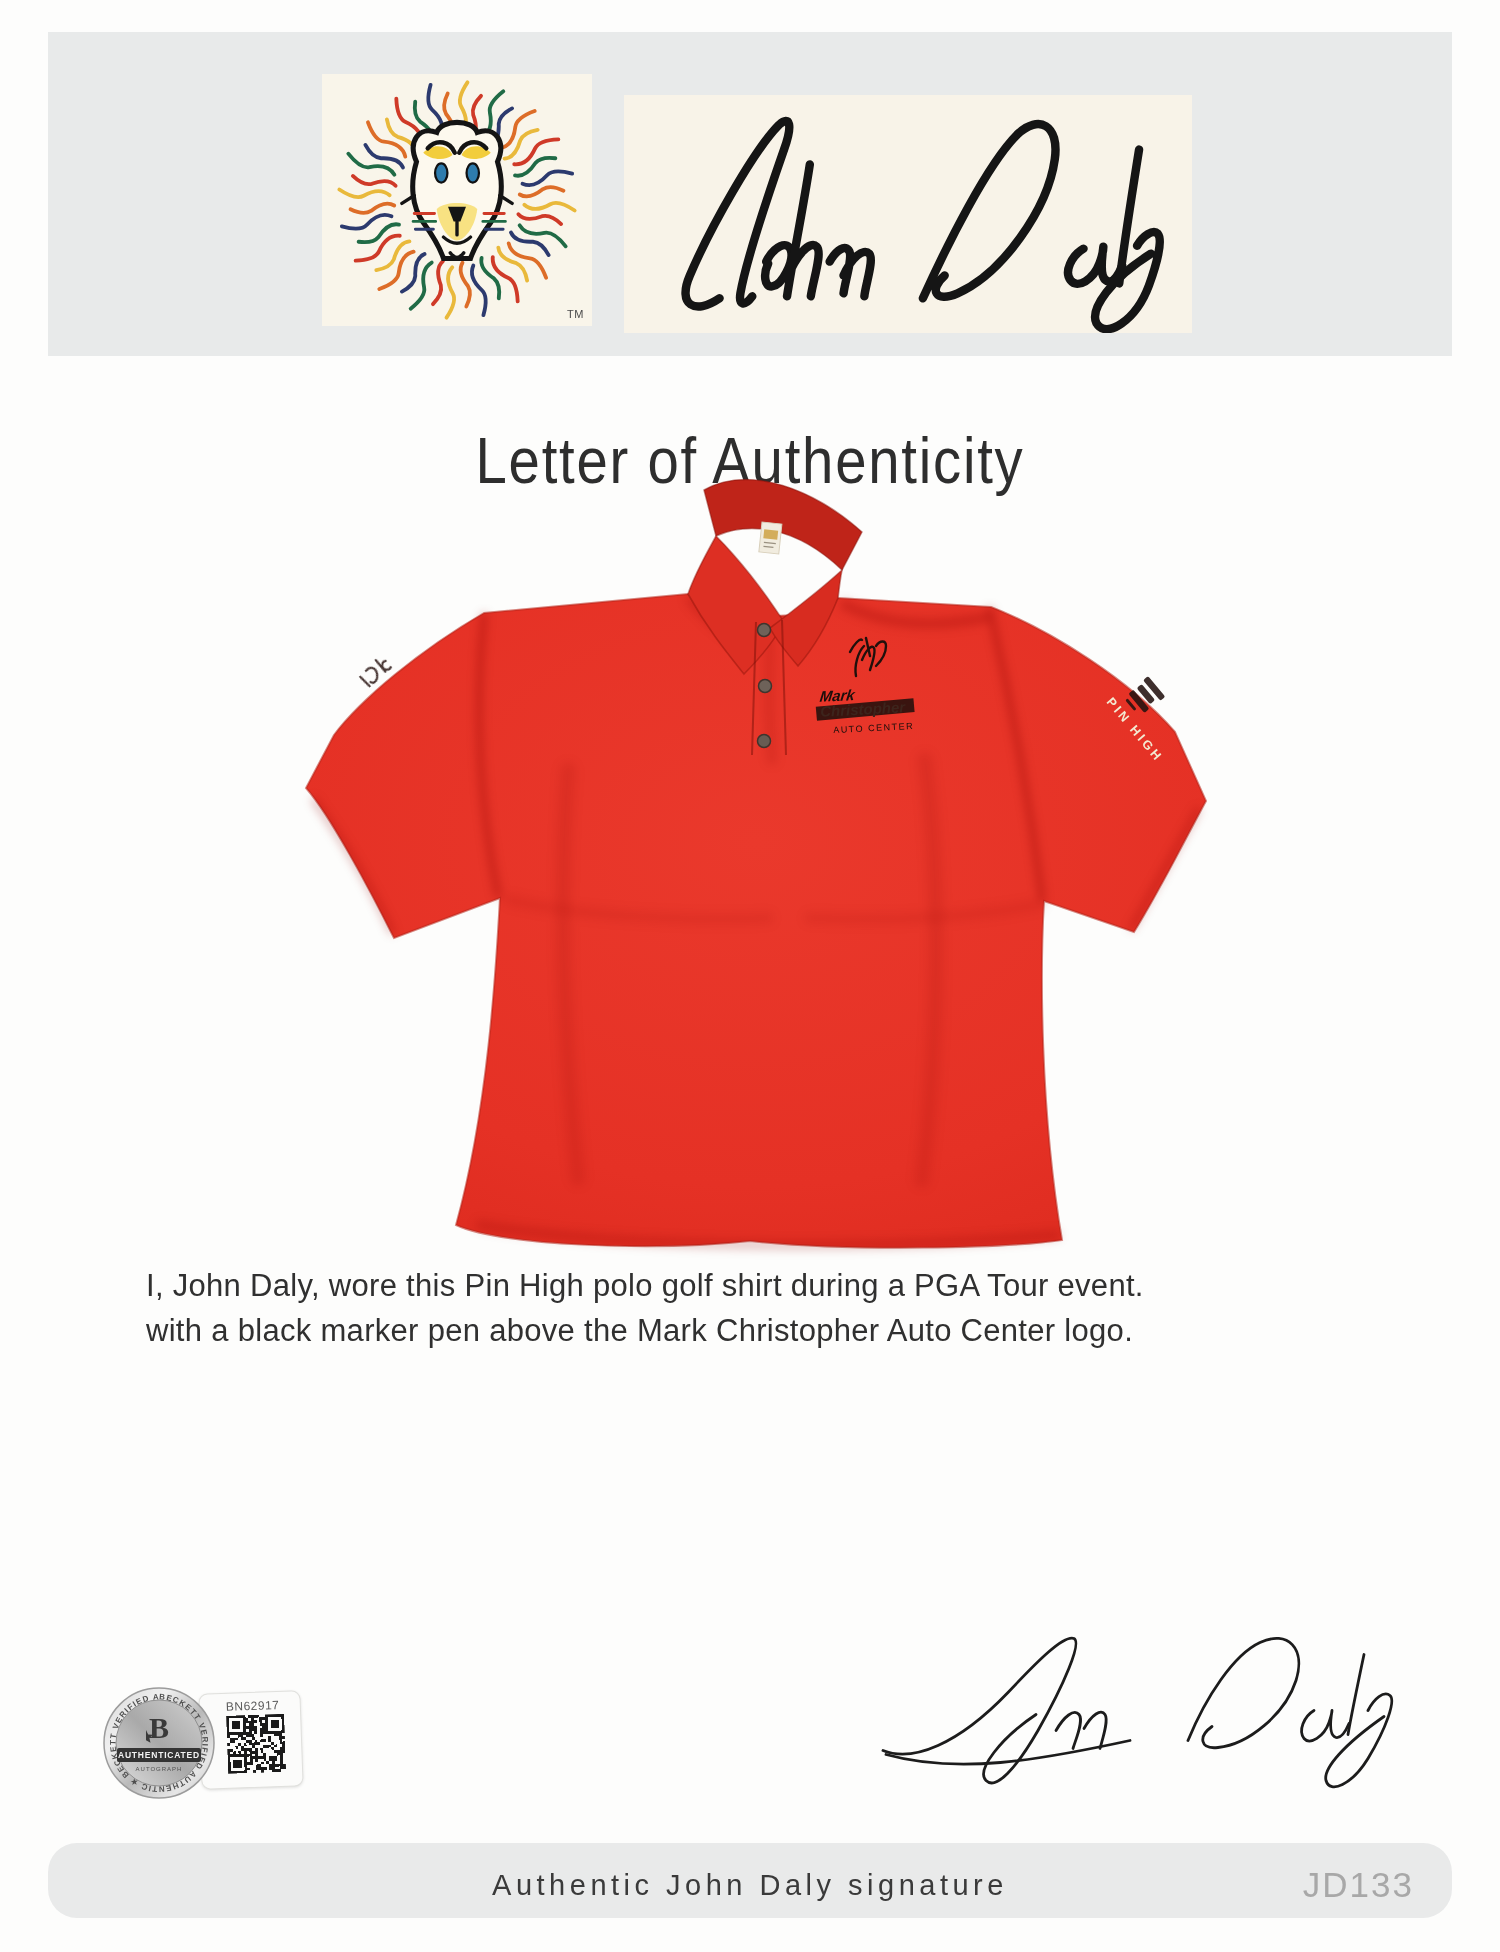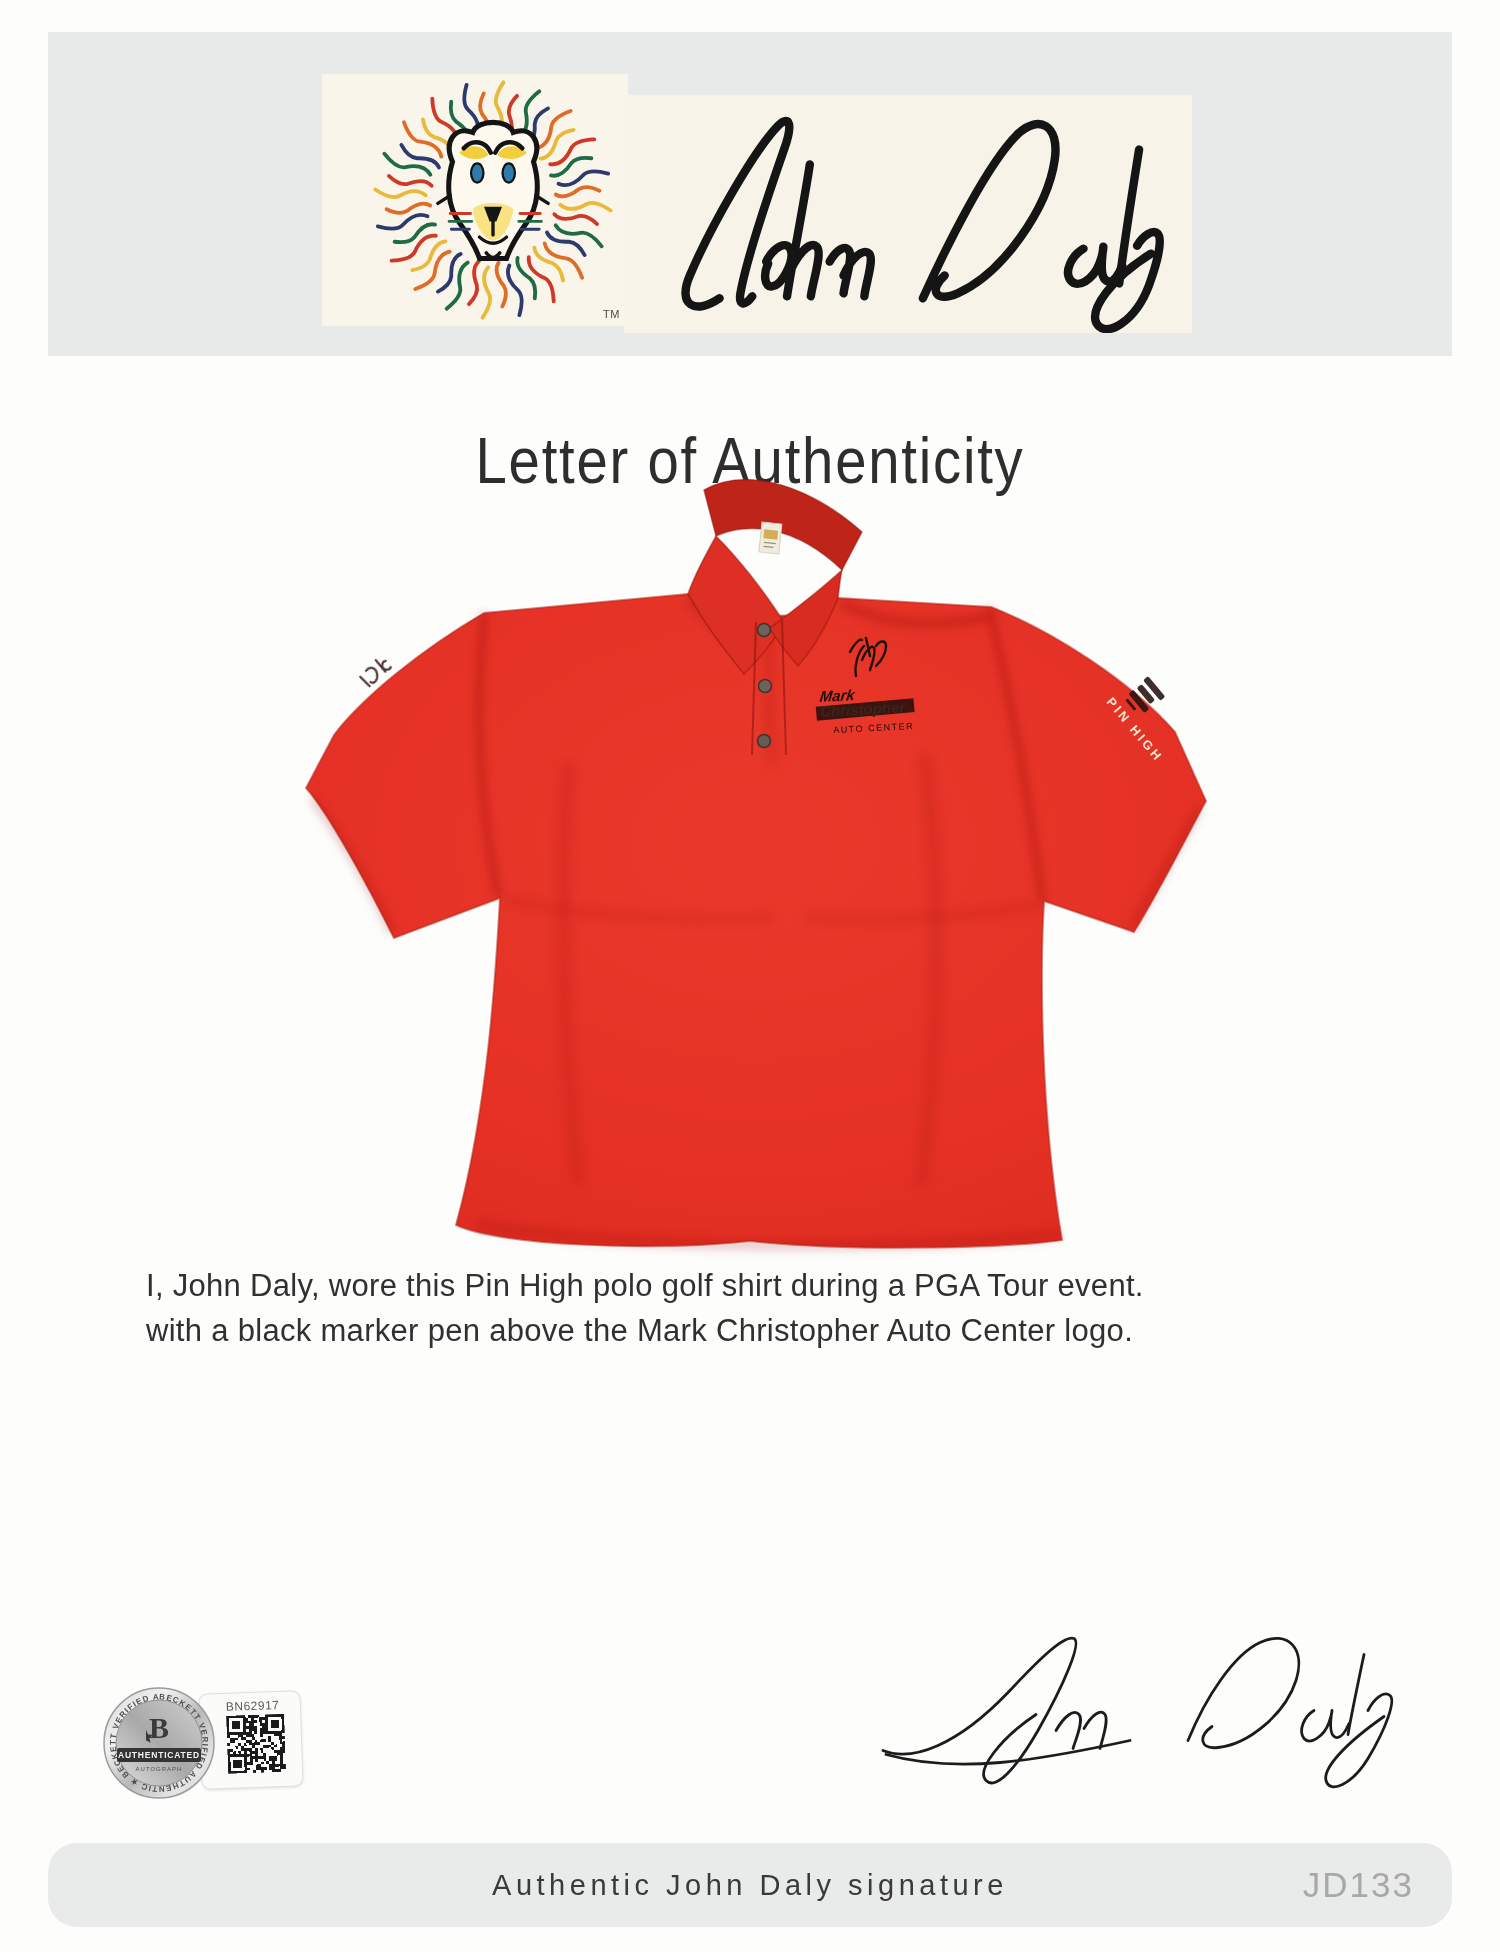--- a/index.html
+++ b/index.html
@@ -2,21 +2,21 @@
 <html><head>
 <meta charset="utf-8">
 <style>
   html,body{margin:0;padding:0;background:#ffffff;}
   .page{position:relative;width:1500px;height:1952px;background:#fdfdfc;overflow:hidden;
         font-family:"Liberation Sans", sans-serif;}
   .abs{position:absolute;}
 
   
   .top-banner{left:48px;top:32px;width:1404px;height:324px;background:#e8eaea;}
-  .lion-box{left:322px;top:74px;width:270px;height:252px;background:#f9f5ea;padding-left:36px;}
+  .lion-box{left:322px;top:74px;width:270px;height:252px;background:#f9f5ea;}
   .lion-box svg{width:100%;height:100%;display:block;}
   .tm{position:absolute;right:8px;bottom:6px;font-size:11px;color:#4a4a4a;letter-spacing:.5px;}
   .sig-box{left:624px;top:95px;width:568px;height:238px;background:#f8f3e8;}
   .sig-box svg{width:100%;height:100%;display:block;}
 
   
   .title{left:0;top:424px;width:1500px;text-align:center;font-size:64px;font-weight:500;
          letter-spacing:2px;color:#2e2e2e;transform:scaleX(.88);transform-origin:center;}
 
   
@@ -34,21 +34,21 @@
   .serial{position:absolute;left:26px;top:6px;font-size:12px;color:#5a5a5a;letter-spacing:.5px;}
   .qr{position:absolute;left:26px;top:22px;width:58px;height:58px;}
   .beckett-seal{left:102px;top:1686px;width:114px;height:114px;}
   .beckett-seal svg{width:100%;height:100%;display:block;}
 
   
   .bottom-sig{left:868px;top:1590px;width:560px;height:215px;}
   .bottom-sig svg{width:100%;height:100%;display:block;}
 
   
-  .bottom-strip{left:48px;top:1843px;width:1404px;height:84px;background:#e9eaea;border-radius:29px;}
+  .bottom-strip{left:48px;top:1843px;width:1404px;height:75px;background:#e9eaea;border-radius:29px;}
   .caption{position:absolute;left:0;top:0;width:100%;height:84px;line-height:84px;text-align:center;
            font-size:29px;letter-spacing:4.5px;color:#3a3a3a;}
   .idcode{position:absolute;right:38px;top:0;height:84px;line-height:84px;font-size:35px;
           letter-spacing:2px;color:#a8a8a8;}
 </style>
 </head>
 <body>
 
 <div class="page">
 

